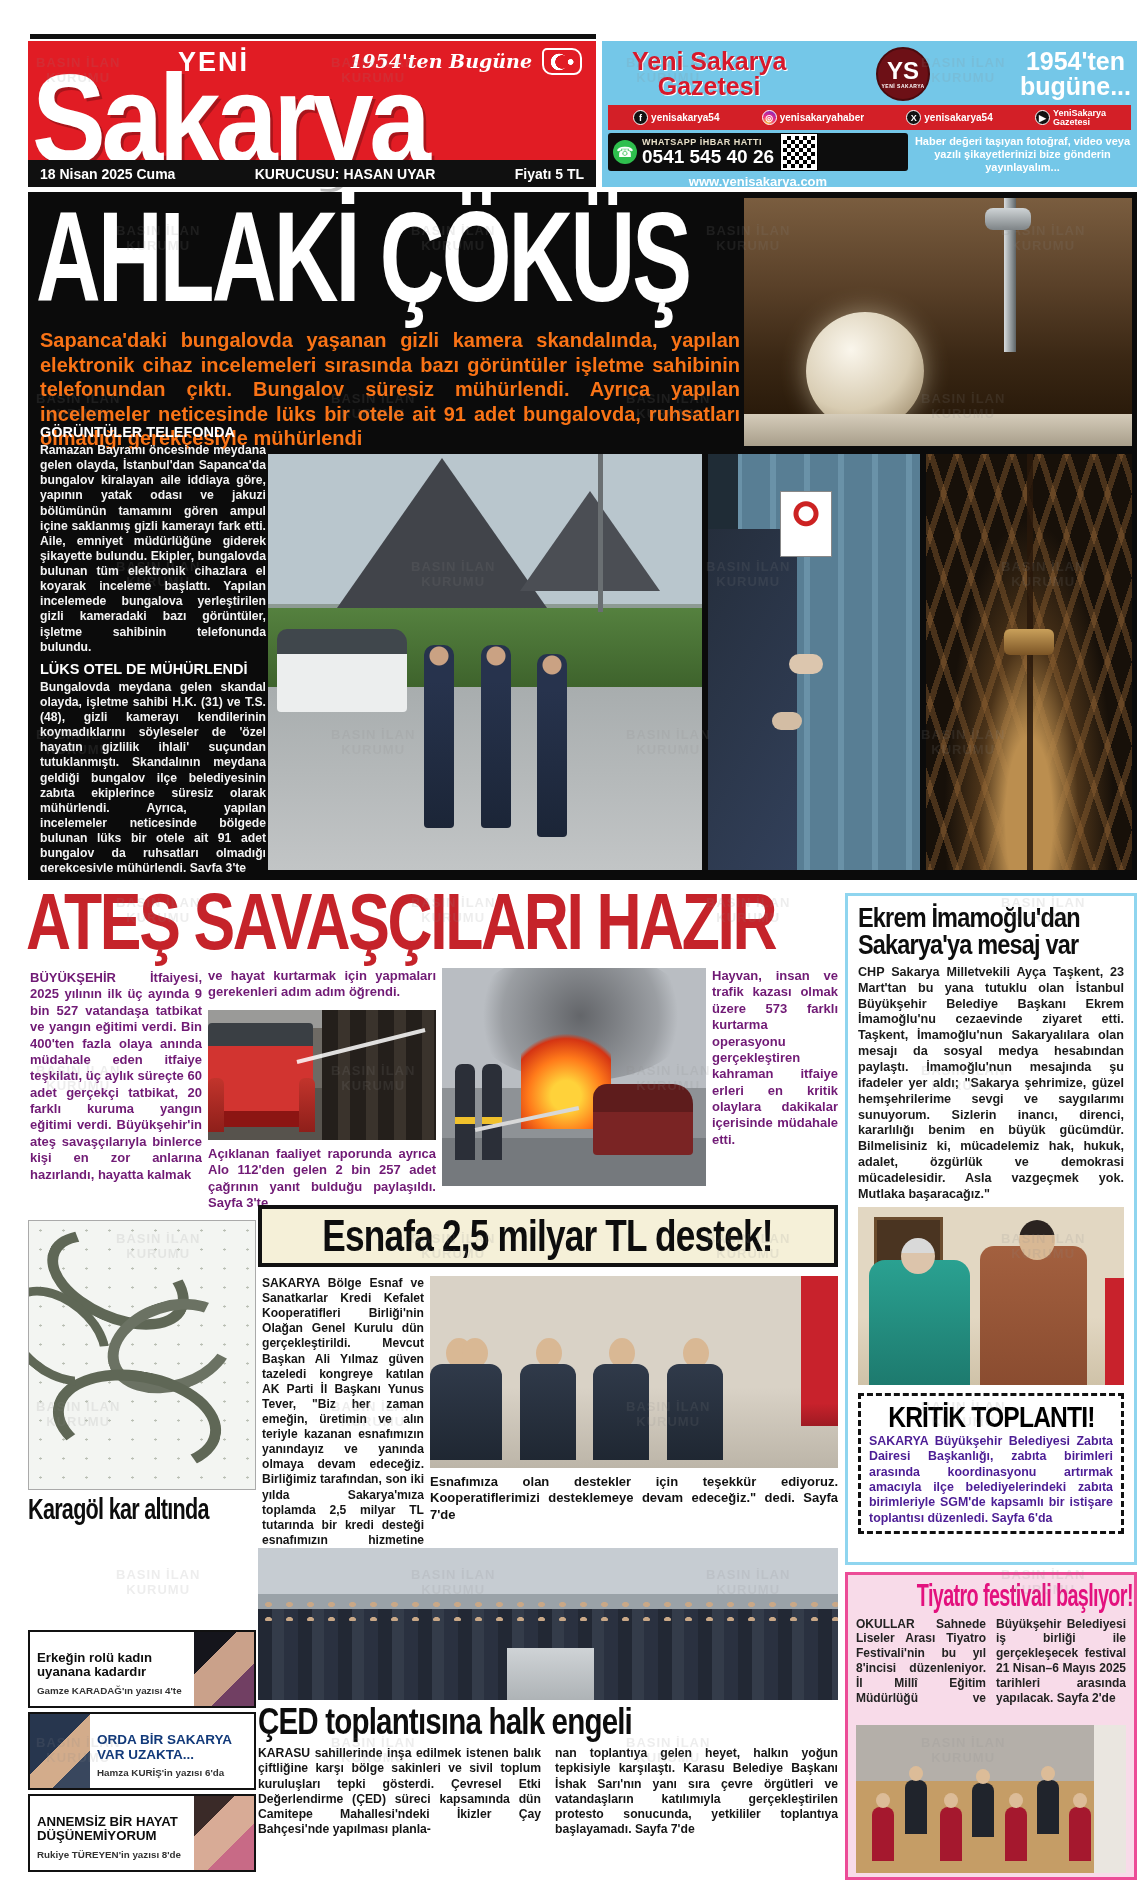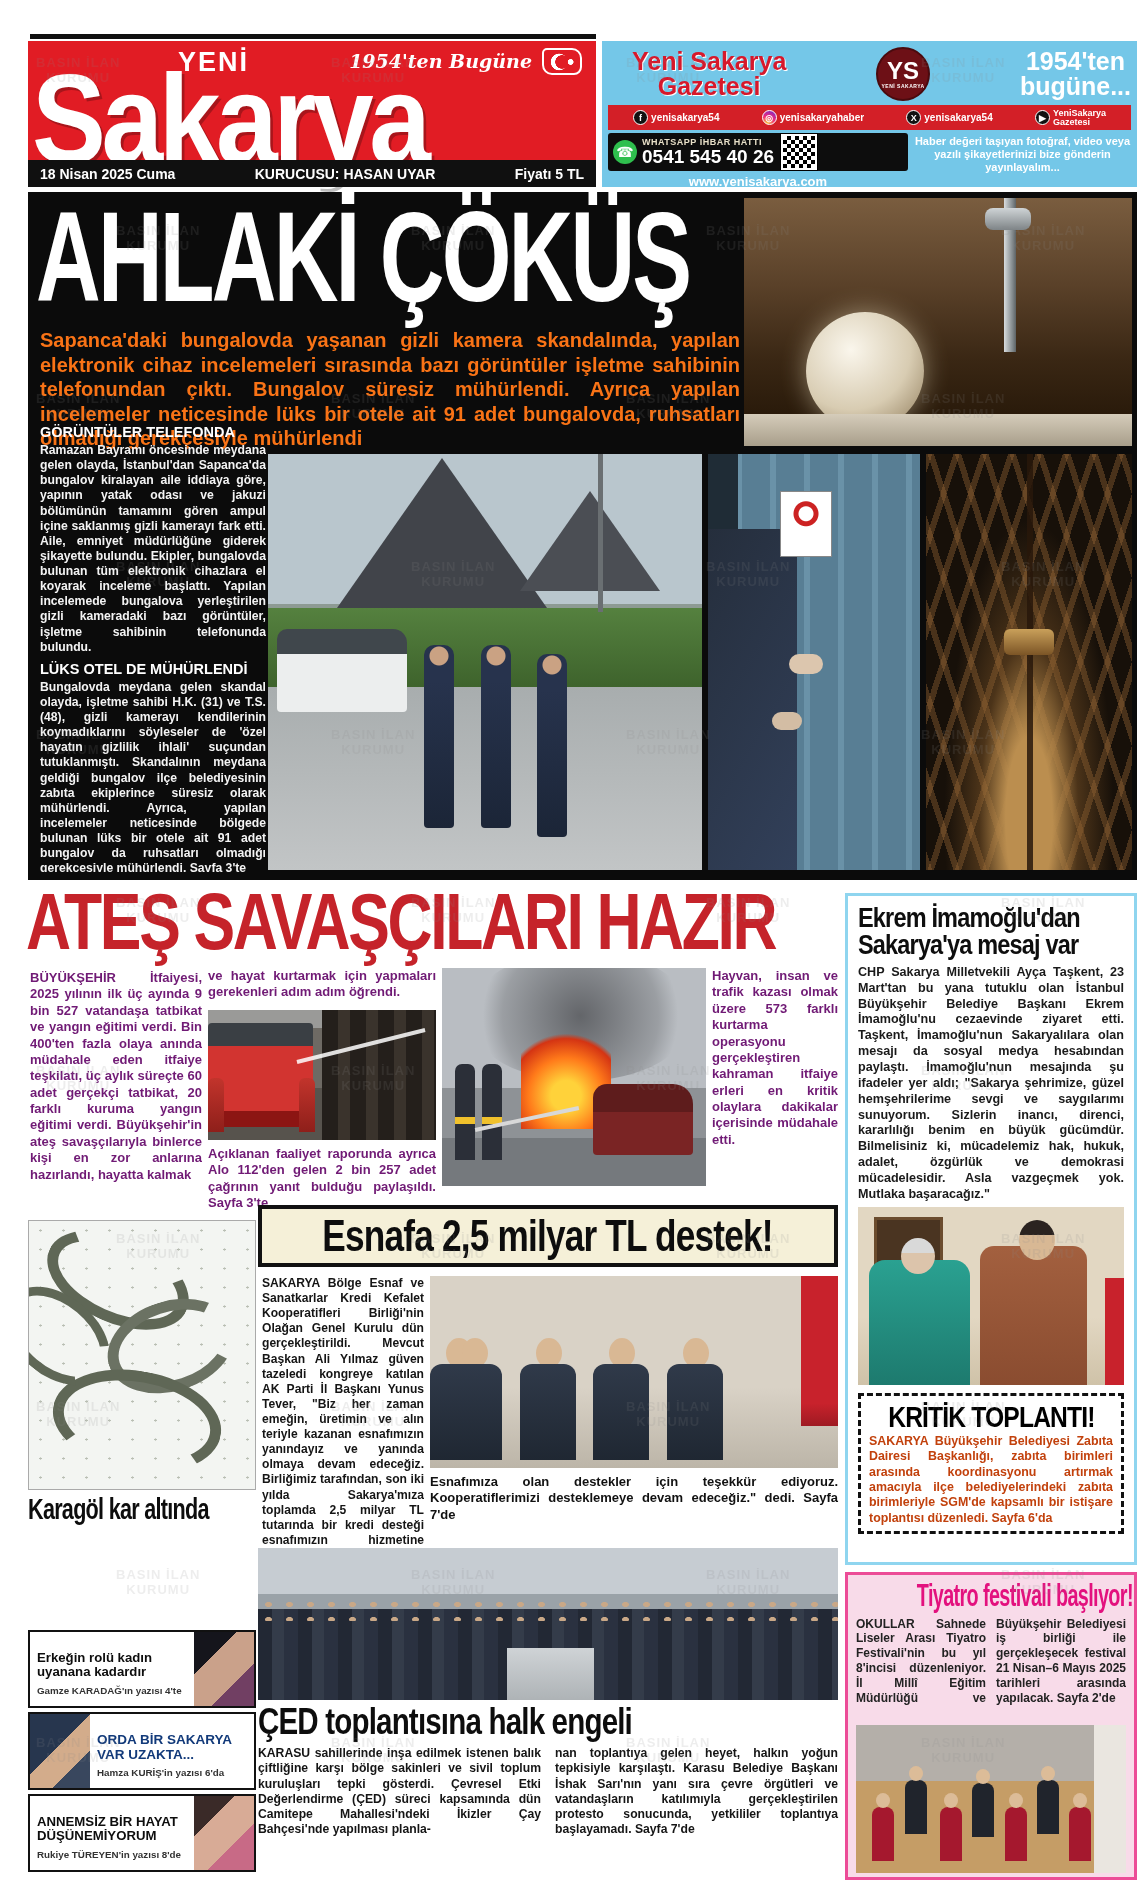--- a/index.html
+++ b/index.html
@@ -156,21 +156,21 @@
   .fire-col3 { left:712px; top:968px; width:126px; height:252px; }
 
   
   .imam-box { left:845px; top:893px; width:292px; height:672px; border:3px solid #8fd5ef; background:#fff; padding:8px 10px; overflow:hidden; }
   .imam-headline { color:#0e0e0e; font-size:28px; font-weight:bold; line-height:.98; letter-spacing:-1px; }
   .imam-headline .cond { transform:scaleX(.84); }
   .imam-body { margin-top:6px; font-size:12.6px; font-weight:bold; color:#1a1a1a; line-height:1.26; text-align:justify; }
   .kritik-box { margin-top:8px; border:3px dashed #111; padding:5px 8px; }
   .kritik-title { text-align:center; font-size:29px; font-weight:bold; letter-spacing:-1px; }
   .kritik-title .cond-c { transform:scaleX(.85); }
-  .kritik-body { font-size:12.4px; font-weight:bold; line-height:1.24; text-align:justify; color:#c2410c; }
+  .kritik-body { font-size:12.4px; font-weight:bold; line-height:1.24; text-align:justify; color:#4c1d95; }
 
   
   .esnaf-hbox { left:258px; top:1205px; width:580px; height:62px; background:#f5f0d8; border:4px solid #111; display:flex; align-items:center; justify-content:center; }
   .esnaf-headline { font-size:44px; font-weight:bold; color:#0d0d0d; letter-spacing:-1px; }
   .esnaf-headline .cond-c { transform:scaleX(.8); }
   .esnaf-col { left:262px; top:1276px; width:162px; height:288px; font-size:12.1px; font-weight:bold; line-height:1.25; text-align:justify; color:#151515; overflow:hidden; }
   .esnaf-caption { left:430px; top:1474px; width:408px; font-size:13px; font-weight:bold; line-height:1.25; text-align:justify; color:#111; }
 
   
   .karagol-headline { left:28px; top:1494px; font-size:30px; font-weight:bold; color:#0d0d0d; letter-spacing:-1px; line-height:1; }

